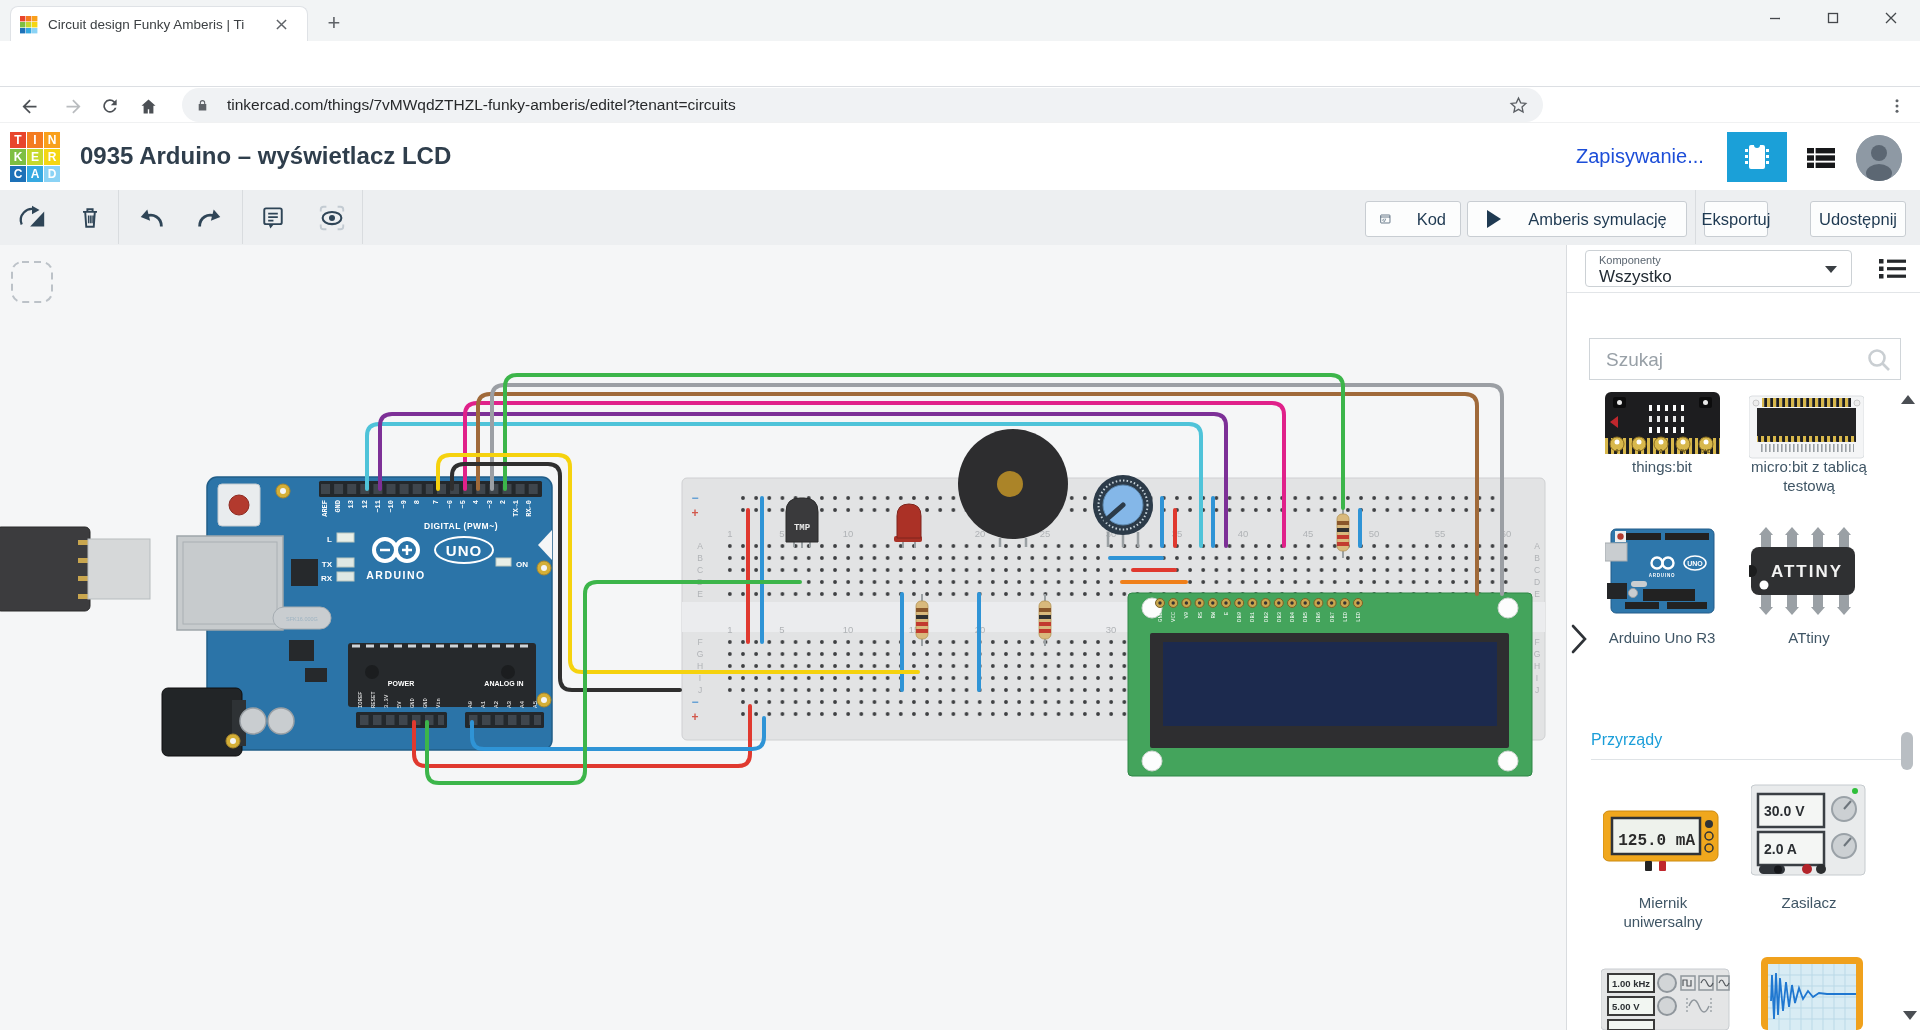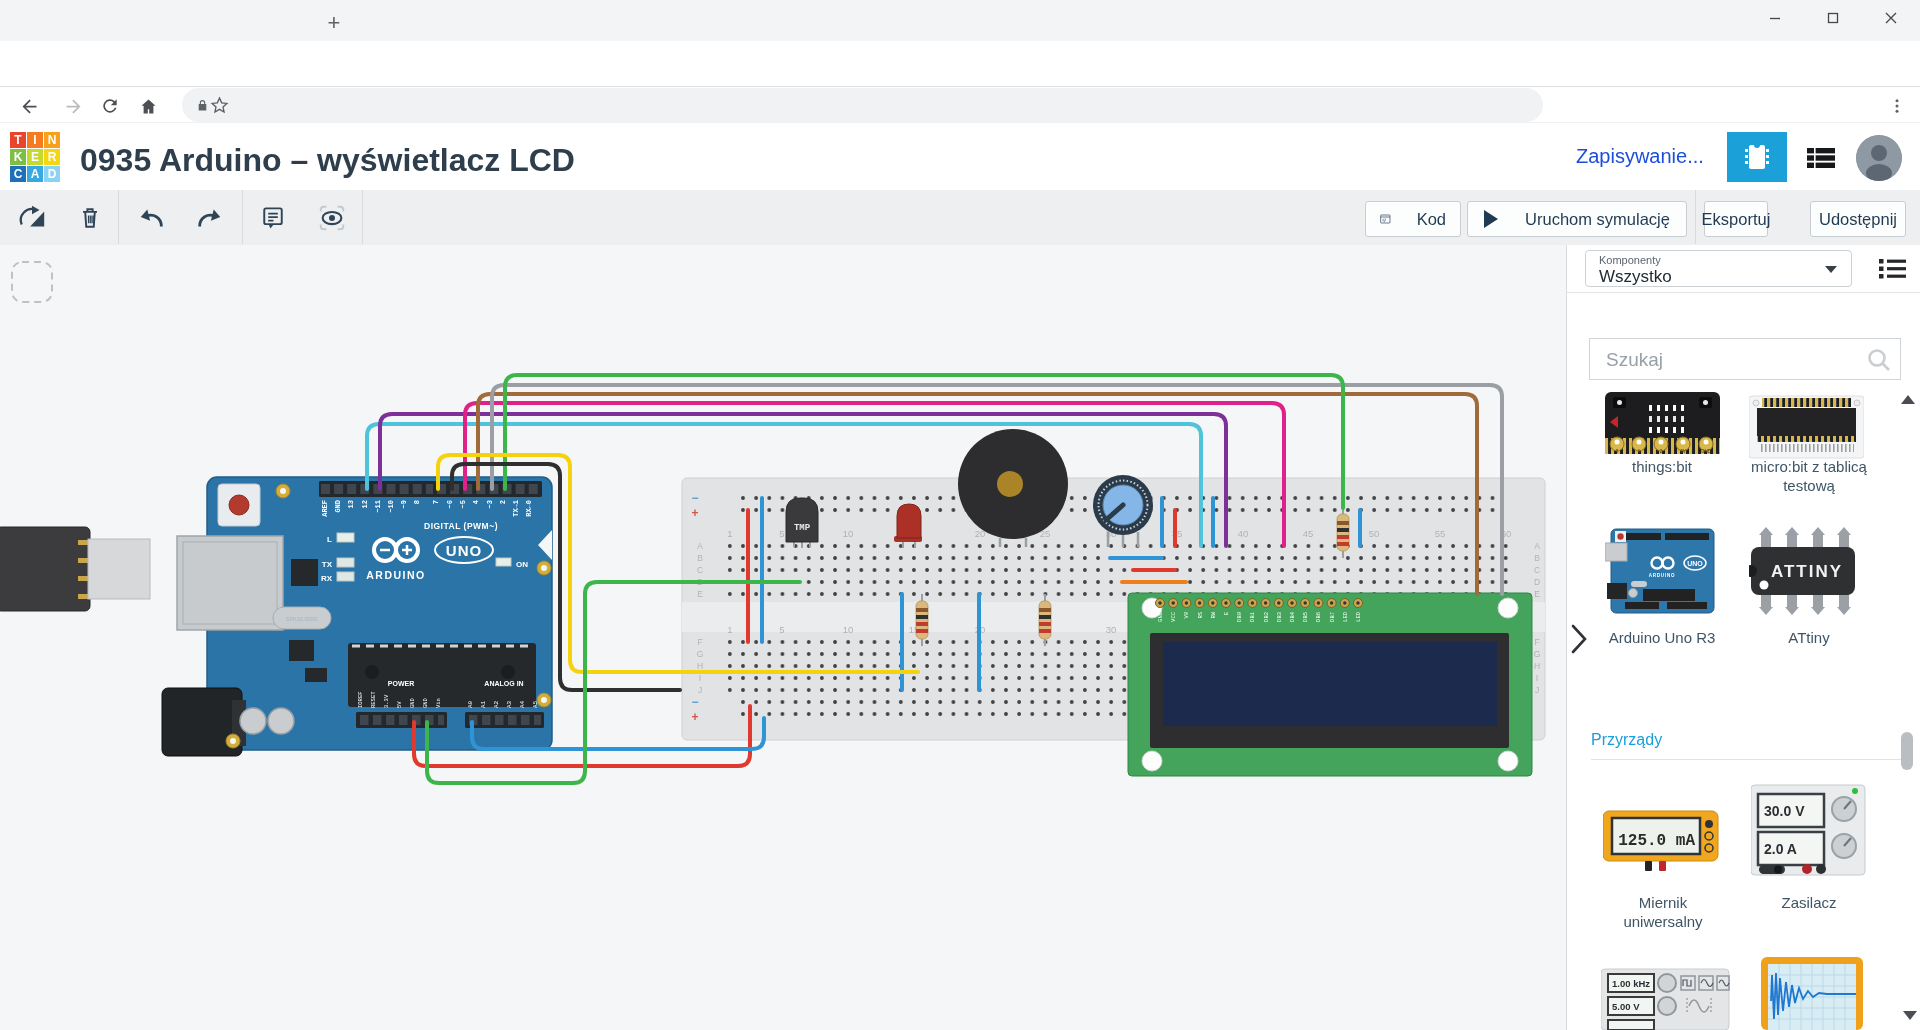--- a/index.html
+++ b/index.html
@@ -14,21 +14,21 @@
   #wincontrols{position:absolute;right:0;top:0;height:36px;display:flex;}
   .winbtn{width:58px;height:36px;display:flex;align-items:center;justify-content:center;}
   #urlbar{position:absolute;left:0;top:41px;width:1920px;height:45px;background:#fff;border-bottom:1px solid #dcdfe3;}
   .navic{position:absolute;top:52px;width:26px;height:26px;display:flex;align-items:center;justify-content:center;border-radius:50%;}
   #omnibox{position:absolute;left:182px;top:47px;width:1361px;height:34px;background:#f0f2f4;border-radius:17px;display:flex;align-items:center;}
   #urltext{margin-left:18px;font-size:15.5px;color:#27292b;flex:1;white-space:nowrap;overflow:hidden;}
   
   #tc-header{position:absolute;left:0;top:122px;width:1920px;height:68px;background:#fff;border-top:1px solid #f0f1f2;border-bottom:1px solid #e4e7e9;}
   #tc-logo{position:absolute;left:10px;top:9px;width:51px;height:51px;display:grid;grid-template-columns:16px 16px 16px;grid-template-rows:16px 16px 16px;gap:1px;}
   .logo-cell{display:flex;align-items:center;justify-content:center;color:#fff;font-weight:bold;font-size:12px;}
-  #tc-title{position:absolute;left:80px;top:19px;font-size:32px;font-weight:600;color:#2f3e4c;}
+  #tc-title{position:absolute;left:80px;top:19px;font-size:24px;font-weight:600;color:#2f3e4c;}
   #saving{position:absolute;left:1576px;top:22px;font-size:20px;color:#1d4ed8;}
   #hdr-ic-btn{position:absolute;left:1727px;top:9px;width:60px;height:50px;background:#1ba0d8;display:flex;align-items:center;justify-content:center;}
   #hdr-grid-btn{position:absolute;left:1804px;top:21px;width:34px;height:28px;display:flex;align-items:center;justify-content:center;}
   #avatar{position:absolute;left:1856px;top:12px;width:46px;height:46px;border-radius:50%;overflow:hidden;background:#8e99a4;}
   
   #tc-toolbar{position:absolute;left:0;top:190px;width:1920px;height:55px;background:#edeff1;border-bottom:1px solid #d8dbde;}
   .tb-icon{position:absolute;top:11px;width:34px;height:34px;display:flex;align-items:center;justify-content:center;}
   .tb-div{position:absolute;top:0;width:1px;height:54px;background:#d9dcdf;}
   .tb-btn{position:absolute;top:11px;height:36px;background:#fcfdfd;border:1px solid #c8cdd2;border-radius:3px;display:flex;align-items:center;justify-content:center;gap:26px;font-size:16.5px;color:#1f3a52;box-sizing:border-box;padding:0 14px;}
   
@@ -52,20 +52,39 @@
   #sb-up{left:334px;top:150px;border-bottom:9px solid #4a4e53;}
   #sb-down{left:336px;top:766px;border-top:9px solid #4a4e53;}
   #panel-collapse{position:absolute;left:2px;top:378px;}
 </style>
 </head>
 <body>
 
 <div id="root">
 
   <div id="tabstrip">
+    <div id="tab">
+      <svg width="18" height="18" viewBox="0 0 18 18" style="margin-left:9px;flex:none">
+        <rect x="0" y="0" width="5.4" height="5.4" fill="#e8452c"></rect>
+          <rect x="6" y="0" width="5.4" height="5.4" fill="#f47b20"></rect>
+          <rect x="12" y="0" width="5.4" height="5.4" fill="#f9a01b"></rect>
+        <rect x="0" y="6" width="5.4" height="5.4" fill="#7ebf43"></rect>
+          <rect x="6" y="6" width="5.4" height="5.4" fill="#c6d92d"></rect>
+          <rect x="12" y="6" width="5.4" height="5.4" fill="#f5d612"></rect>
+        <rect x="0" y="12" width="5.4" height="5.4" fill="#1d71b8"></rect>
+          <rect x="6" y="12" width="5.4" height="5.4" fill="#36a9e1"></rect>
+          <rect x="12" y="12" width="5.4" height="5.4" fill="#8bd3f5"></rect>
+      </svg>
+      <div id="tab-title">Circuit design Funky Amberis | Ti</div>
+      <div id="tab-close">
+        <svg width="11" height="11" viewBox="0 0 12 12">
+            <path d="M1 1 L11 11 M11 1 L1 11" stroke="#5f6368" stroke-width="1.6"></path>
+          </svg>
+      </div>
+    </div>
     <div id="newtab">+</div>
     <div id="wincontrols">
       <div class="winbtn">
           <svg width="12" height="12" viewBox="0 0 12 12">
             <path d="M1 6.5 H11" stroke="#44474b" stroke-width="1.3"></path>
           </svg>
         </div>
       <div class="winbtn">
           <svg width="12" height="12" viewBox="0 0 12 12">
             <rect x="1.5" y="1.5" width="9" height="9" fill="none" stroke="#44474b" stroke-width="1.3"></rect>
@@ -97,20 +116,21 @@
     </div>
     <div class="navic" style="left:135px">
       <svg width="21" height="21" viewBox="0 0 24 24">
           <path d="M12 4l-8 7.2h2.4V20h4.8v-5h1.6v5h4.8v-8.8H20z" fill="#4c5055"></path>
         </svg>
     </div>
     <div id="omnibox">
       <svg width="13" height="15" viewBox="0 0 24 24" style="margin-left:14px;flex:none">
           <path fill="#5f6368" d="M17 9V7a5 5 0 0 0-10 0v2H5v12h14V9h-2zM9 7a3 3 0 0 1 6 0v2H9V7z"></path>
         </svg>
+      <div id="urltext">tinkercad.com/things/7vMWqdZTHZL-funky-amberis/editel?tenant=circuits</div>
       <svg width="21" height="21" viewBox="0 0 24 24" style="margin-right:14px;flex:none">
           <path d="M12 3.6l2.5 5.4 5.9.6-4.4 4 1.2 5.8L12 16.4 6.8 19.4 8 13.6l-4.4-4 5.9-.6z" fill="none" stroke="#5a5e63" stroke-width="1.5"></path>
         </svg>
     </div>
     <div class="navic" style="left:1884px">
       <svg width="18" height="18" viewBox="0 0 24 24">
           <circle cx="12" cy="5" r="2" fill="#5f6368"></circle>
           <circle cx="12" cy="12" r="2" fill="#5f6368"></circle>
           <circle cx="12" cy="19" r="2" fill="#5f6368"></circle>
         </svg>
@@ -210,21 +230,21 @@
           <rect x="2" y="2" width="28" height="24" rx="2"></rect>
           <path d="M2 8h28"></path>
           <path d="M12 13l-4 4.5 4 4.5M17 13l-3.5 9" stroke-width="1.8"></path>
         </svg>
       <span>Kod</span>
     </div>
     <div class="tb-btn" style="left:1467px;width:220px">
       <svg width="15" height="18" viewBox="0 0 15 18">
           <polygon points="0,0 0,18 14,9" fill="#1f3a52"></polygon>
         </svg>
-      <span>Uruchom symulację</span>
+      <span>Amberis symulację</span>
     </div>
     <div class="tb-div" style="left:1695px"></div>
     <div class="tb-btn" style="left:1704px;width:64px">
       <span>Eksportuj</span>
     </div>
     <div class="tb-btn" style="left:1810px;width:96px">
       <span>Udostępnij</span>
     </div>
   </div>
 

